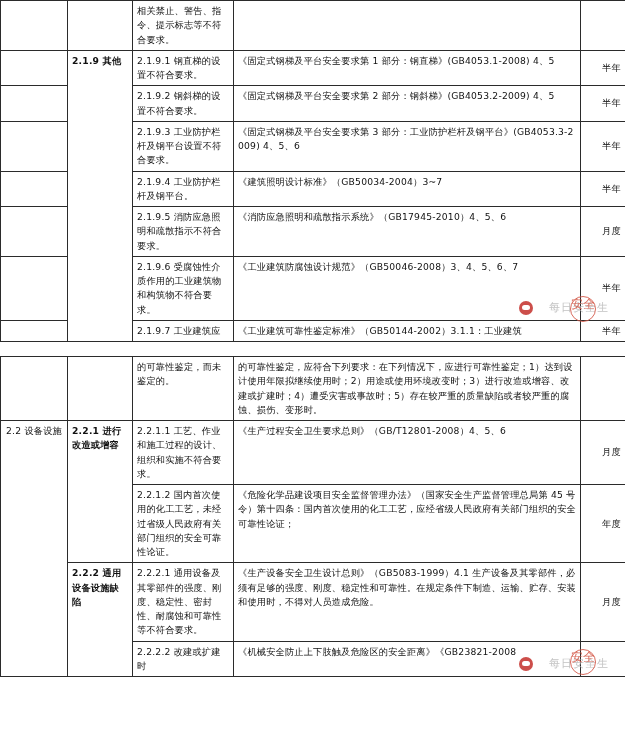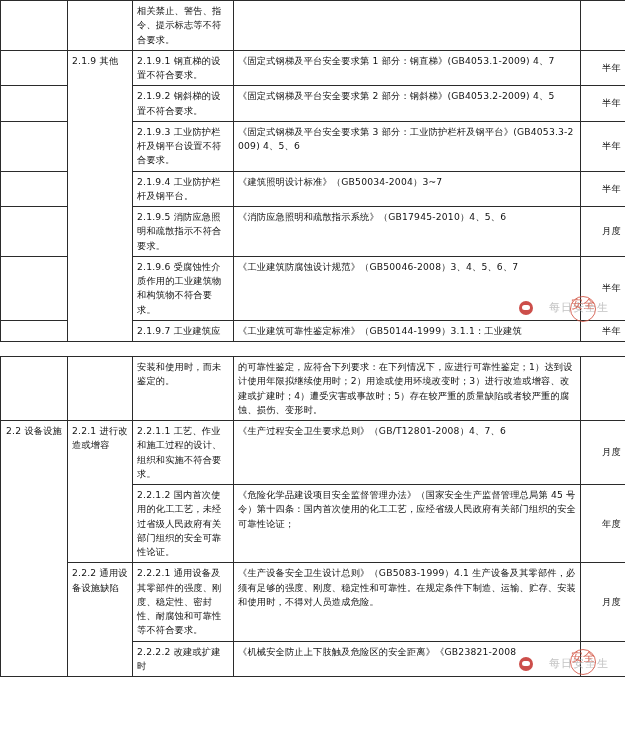--- a/index.html
+++ b/index.html
@@ -28,21 +28,21 @@
     border: 1px solid #2b2b2b;
     vertical-align: top;
     padding: 3px 4px 3px 4px;
     font-size: 9.2px;
     line-height: 1.55;
     letter-spacing: 0.2px;
     color: #111111;
     word-break: break-all;
   }
   td.c1 { width: 58px; text-align: center; }
-  td.c2 { width: 56px; text-align: left; }
+  td.c2 { width: 56px; text-align: left; font-weight: bold; }
   td.c3 { width: 92px; text-align: left; }
   td.c4 { width: 338px; text-align: left; }
   td.c5 { width: 53px; text-align: center; vertical-align: middle; }
   .mid { vertical-align: middle; }
   .block-gap {
     height: 14px;
     background: #ffffff;
   }
   .tbl-wrap {
     position: relative;
@@ -112,21 +112,21 @@
           <td class="c1"></td>
           <td class="c2"></td>
           <td class="c3">相关禁止、警告、指令、提示标志等不符合要求。</td>
           <td class="c4"></td>
           <td class="c5"></td>
         </tr>
         <tr>
           <td class="c1"></td>
           <td class="c2 mid" rowspan="7">2.1.9 其他</td>
           <td class="c3">2.1.9.1 钢直梯的设置不符合要求。</td>
-          <td class="c4">《固定式钢梯及平台安全要求第 1 部分：钢直梯》(GB4053.1-2009) 4、7</td>
+          <td class="c4">《固定式钢梯及平台安全要求第 1 部分：钢直梯》(GB4053.1-2008) 4、5</td>
           <td class="c5">半年</td>
         </tr>
         <tr>
           <td class="c1"></td>
           <td class="c3">2.1.9.2 钢斜梯的设置不符合要求。</td>
           <td class="c4">《固定式钢梯及平台安全要求第 2 部分：钢斜梯》(GB4053.2-2009) 4、5</td>
           <td class="c5">半年</td>
         </tr>
         <tr>
           <td class="c1"></td>
@@ -148,50 +148,50 @@
         </tr>
         <tr>
           <td class="c1"></td>
           <td class="c3">2.1.9.6 受腐蚀性介质作用的工业建筑物和构筑物不符合要求。</td>
           <td class="c4">《工业建筑防腐蚀设计规范》（GB50046-2008）3、4、5、6、7</td>
           <td class="c5">半年</td>
         </tr>
         <tr>
           <td class="c1"></td>
           <td class="c3">2.1.9.7 工业建筑应</td>
-          <td class="c4">《工业建筑可靠性鉴定标准》（GB50144-1999）3.1.1：工业建筑</td>
+          <td class="c4">《工业建筑可靠性鉴定标准》（GB50144-2002）3.1.1：工业建筑</td>
           <td class="c5">半年</td>
         </tr>
       </tbody>
     </table>
 
     <div class="wm wm1">
       <span class="wm-logo"></span>
       <span>每日安全生</span>
     </div>
     <div class="seal seal1">安全</div>
   </div>
 
   <div class="block-gap"></div>
 
   <div class="tbl-wrap">
     <table class="doc-table">
       <tbody>
         <tr>
           <td class="c1"></td>
           <td class="c2"></td>
-          <td class="c3">安装和使用时，而未鉴定的。</td>
+          <td class="c3">的可靠性鉴定，而未鉴定的。</td>
           <td class="c4">的可靠性鉴定，应符合下列要求：在下列情况下，应进行可靠性鉴定；1）达到设计使用年限拟继续使用时；2）用途或使用环境改变时；3）进行改造或增容、改建或扩建时；4）遭受灾害或事故时；5）存在较严重的质量缺陷或者较严重的腐蚀、损伤、变形时。</td>
           <td class="c5"></td>
         </tr>
         <tr>
           <td class="c1 mid" rowspan="4">2.2 设备设施</td>
           <td class="c2 mid" rowspan="2">2.2.1 进行改造或增容</td>
           <td class="c3">2.2.1.1 工艺、作业和施工过程的设计、组织和实施不符合要求。</td>
-          <td class="c4">《生产过程安全卫生要求总则》（GB/T12801-2008）4、7、6</td>
+          <td class="c4">《生产过程安全卫生要求总则》（GB/T12801-2008）4、5、6</td>
           <td class="c5">月度</td>
         </tr>
         <tr>
           <td class="c3">2.2.1.2 国内首次使用的化工工艺，未经过省级人民政府有关部门组织的安全可靠性论证。</td>
           <td class="c4">《危险化学品建设项目安全监督管理办法》（国家安全生产监督管理总局第 45 号令）第十四条：国内首次使用的化工工艺，应经省级人民政府有关部门组织的安全可靠性论证；</td>
           <td class="c5">年度</td>
         </tr>
         <tr>
           <td class="c2 mid" rowspan="2">2.2.2 通用设备设施缺陷</td>
           <td class="c3">2.2.2.1 通用设备及其零部件的强度、刚度、稳定性、密封性、耐腐蚀和可靠性等不符合要求。</td>

